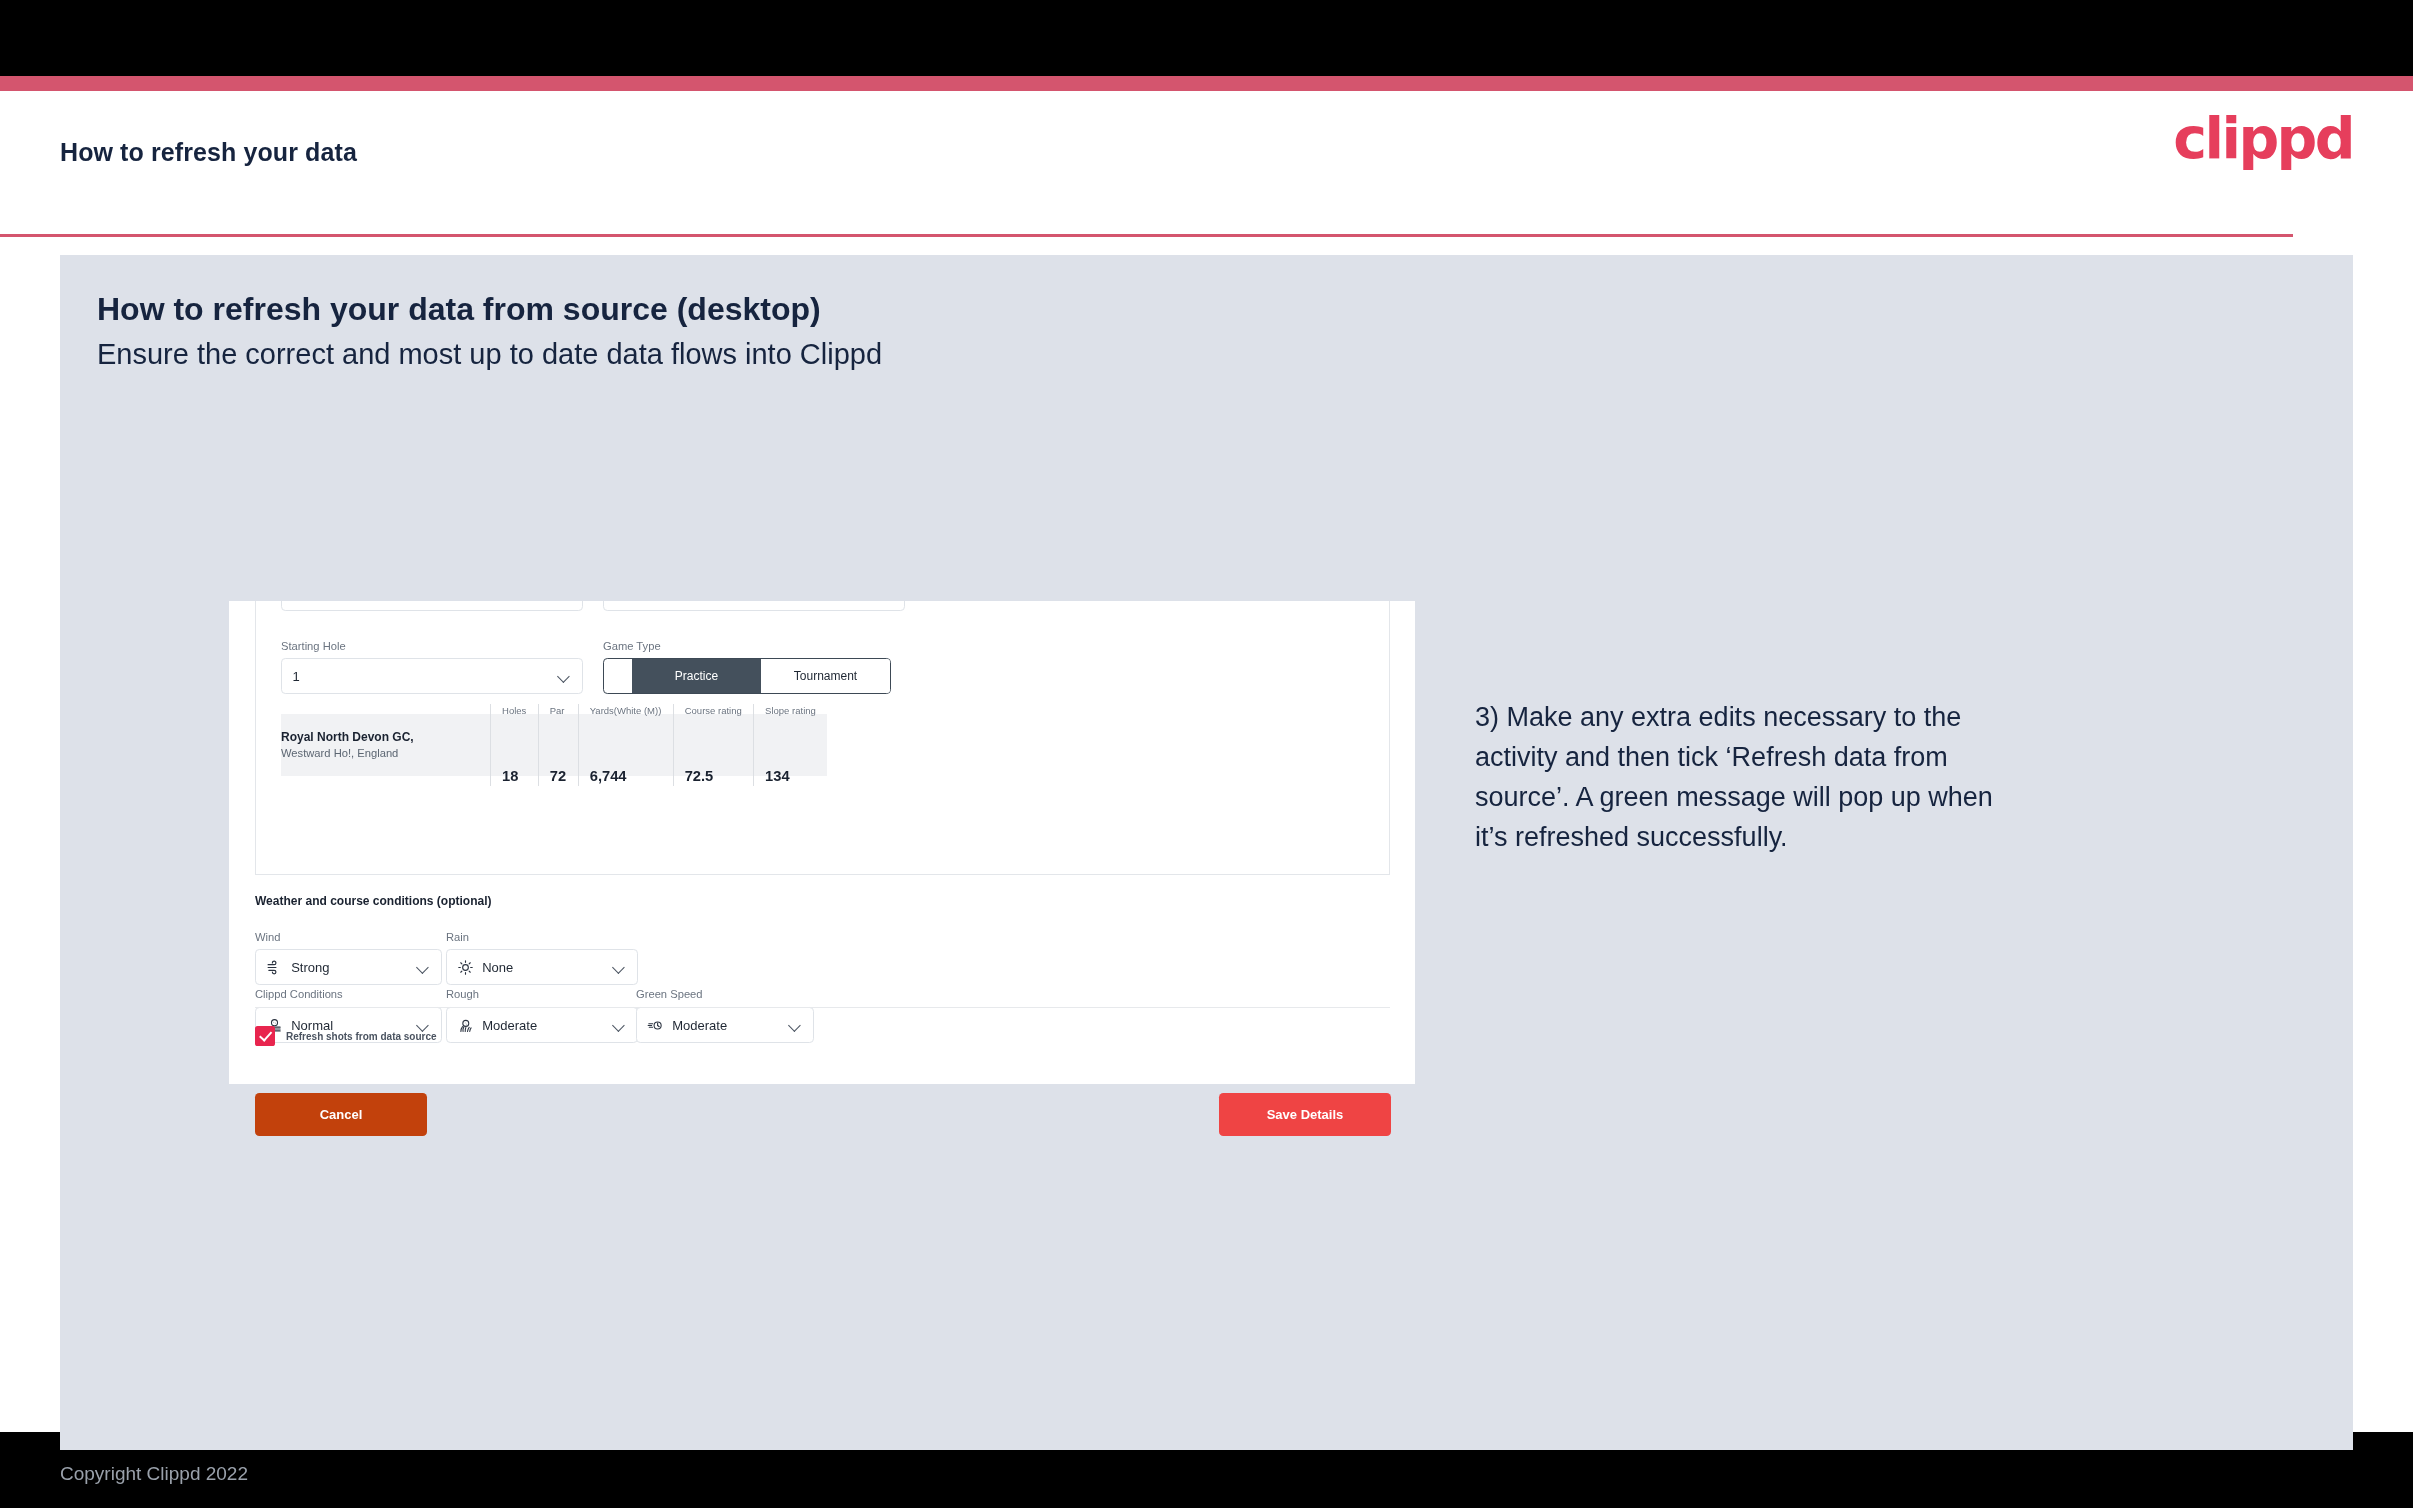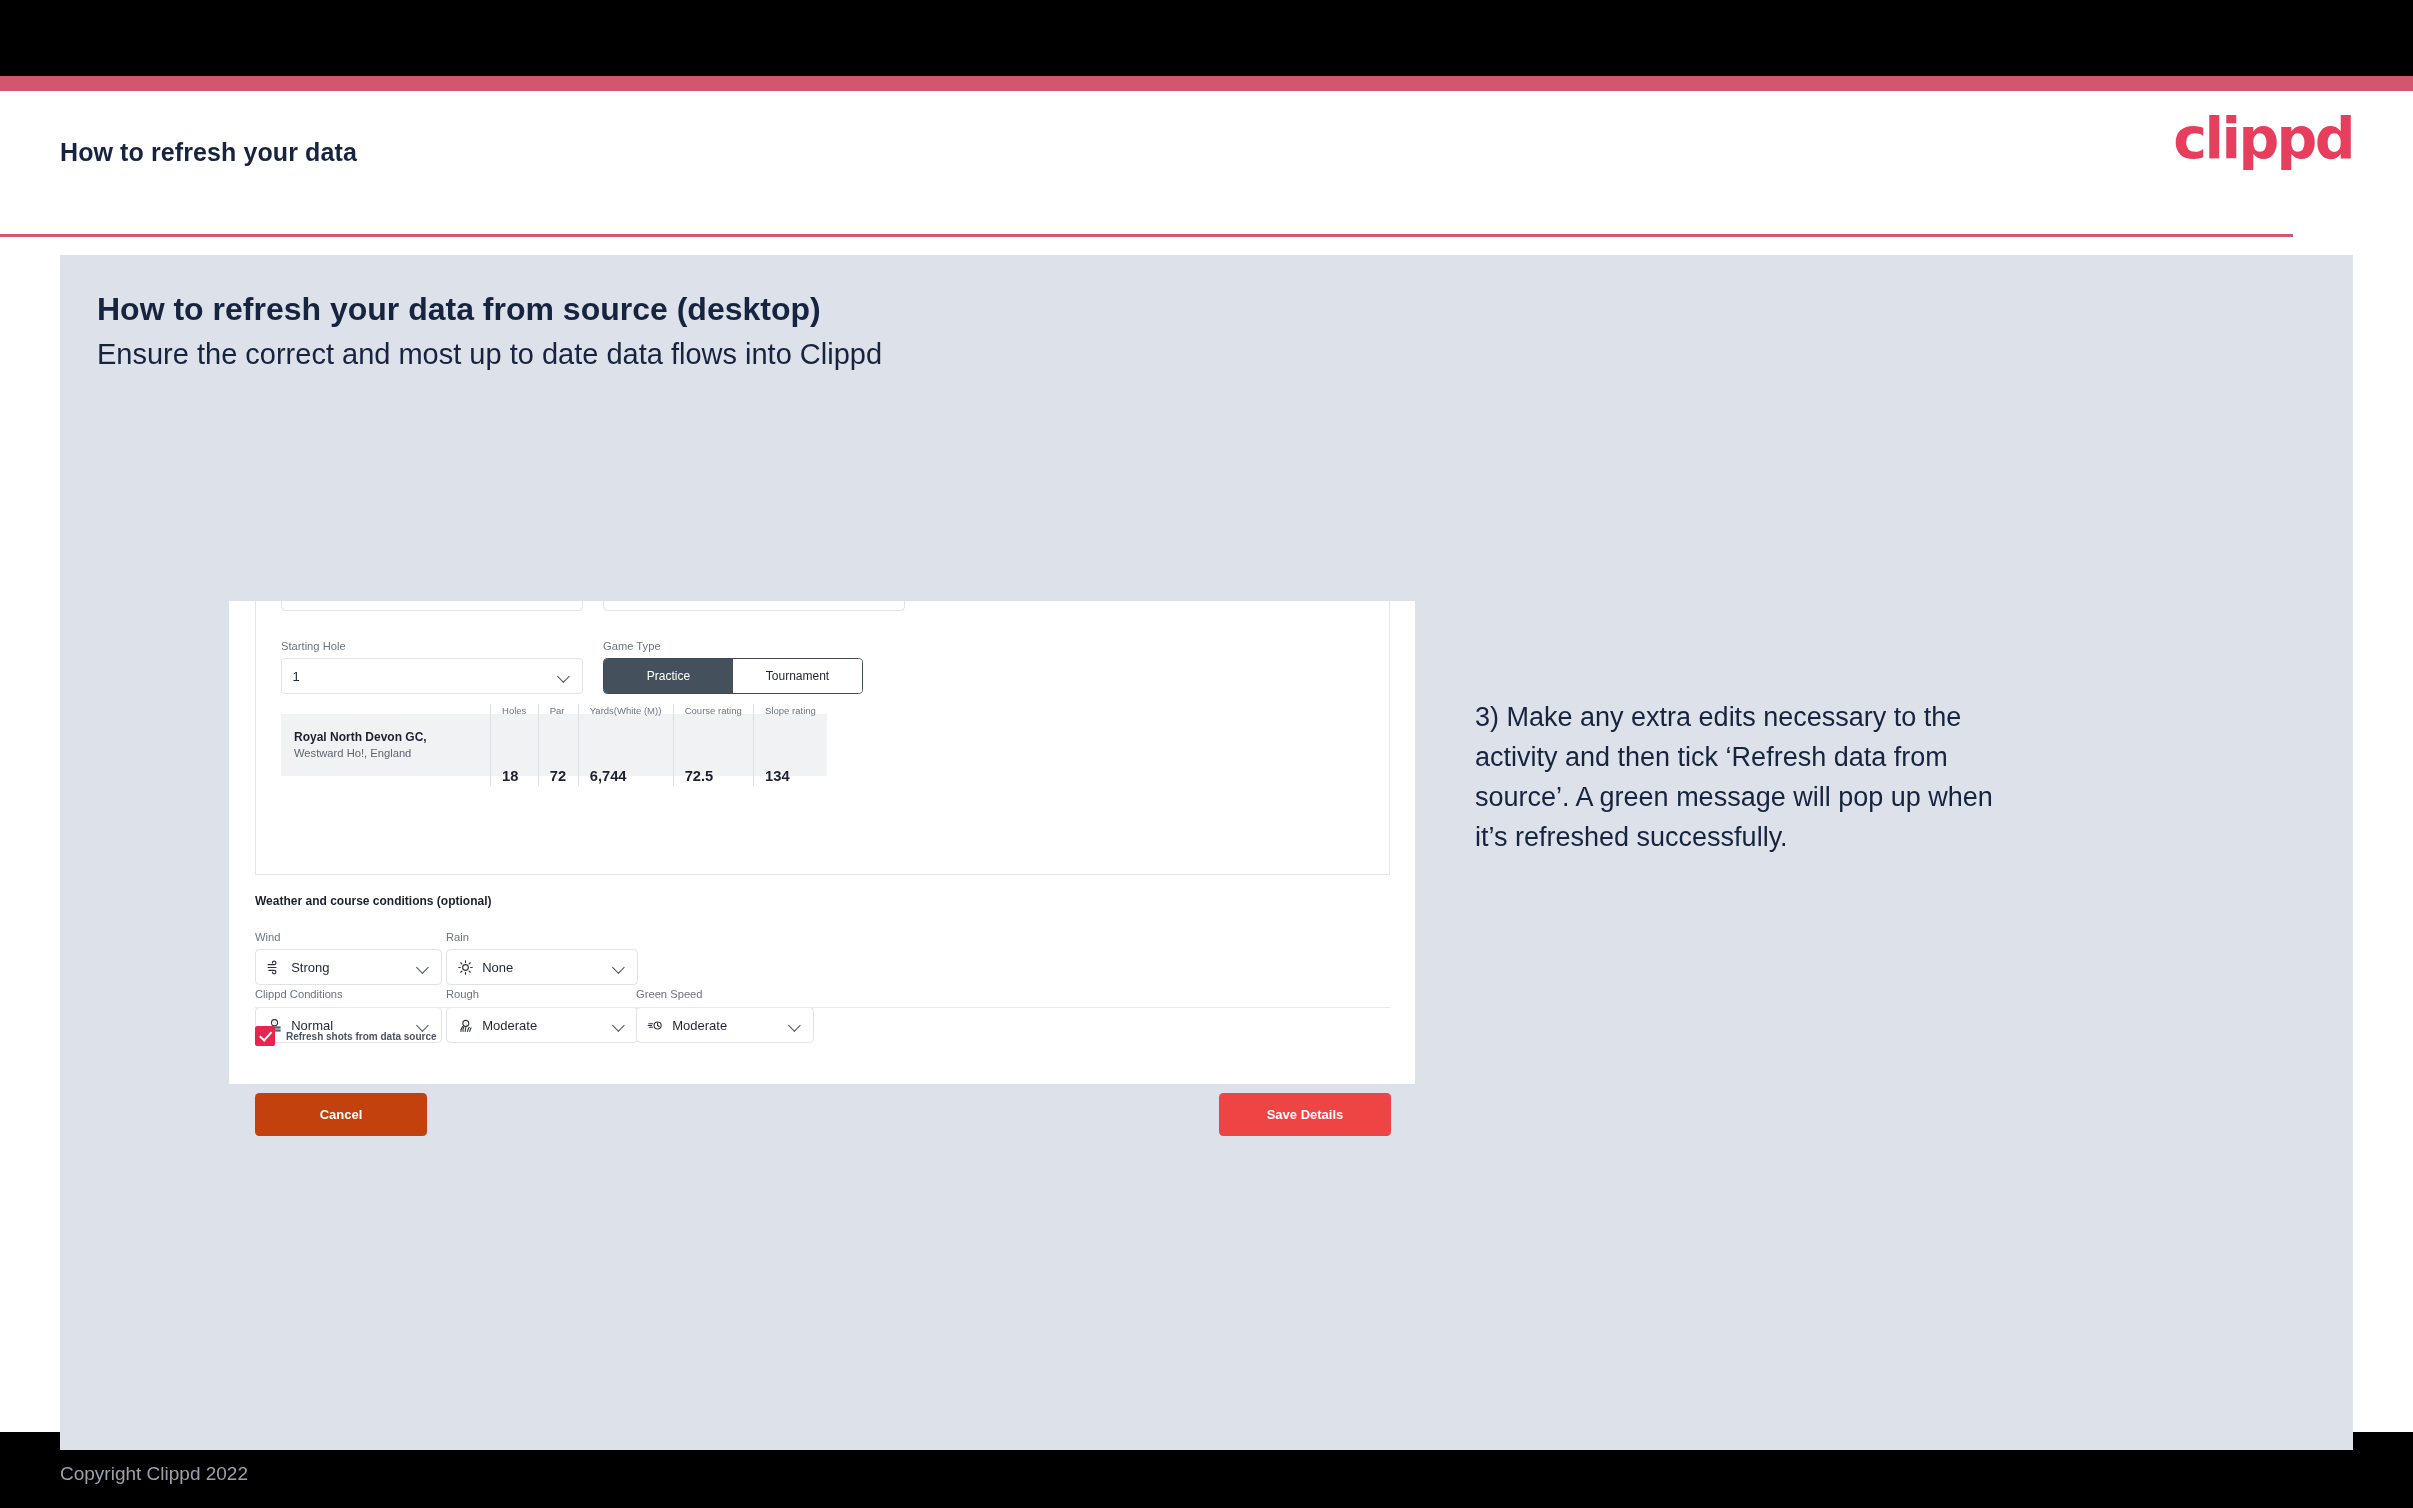--- a/index.html
+++ b/index.html
@@ -155,20 +155,21 @@
   }
 
   
   .toggle {
     position: absolute;
     display: flex;
     height: 36px;
     border: 0.9px solid #3d4955;
     border-radius: 4.3px;
     overflow: hidden;
+    padding-left: 28px;
   }
   .toggle .seg {
     width: 129px;
     display: flex;
     align-items: center;
     justify-content: center;
     font-size: 12px;
     background: #fff;
     color: #1f2733;
   }
@@ -178,21 +179,21 @@
   .course-strip {
     position: absolute;
     left: 25px; top: 113px;
     width: 546px; height: 62px;
     background: #f1f2f4;
     display: flex;
     align-items: center;
   }
   .course-name {
     flex: 1;
-    padding-left: 13px;
+    padding-left: 0;
   }
   .course-name .cn1 { font-size: 12px; font-weight: bold; color: #1a2230; line-height: 16.4px; }
   .course-name .cn2 { font-size: 11.2px; color: #5c6672; line-height: 16.4px; }
   .stat {
     padding: 0 11.2px;
     border-left: 0.9px solid #dcdfe3;
     text-align: left;
     min-width: 40px;
   }
   .stat .sl { font-size: 9.5px; color: #6b7480; line-height: 14.7px; white-space: nowrap; }

